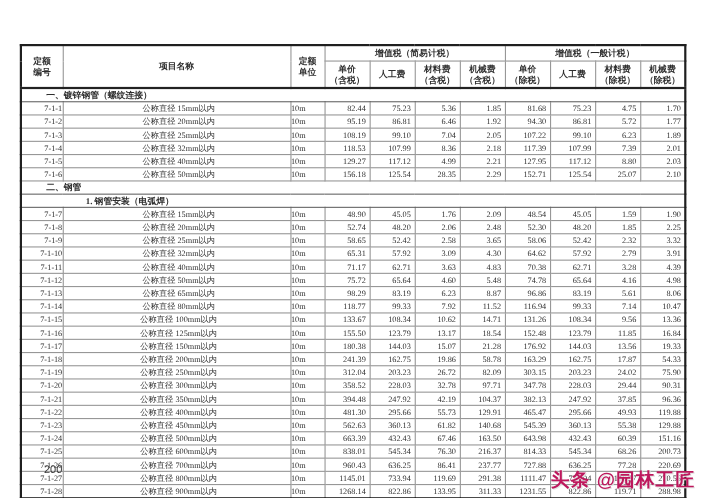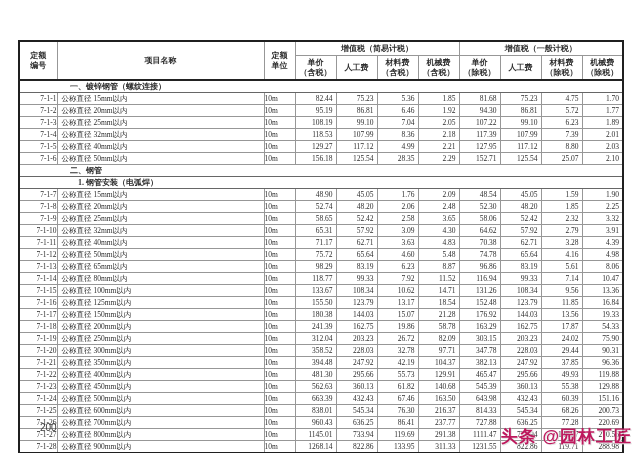--- a/index.html
+++ b/index.html
@@ -22,28 +22,28 @@
   }
   thead th{
     font-size:8px;font-weight:bold;text-align:center;vertical-align:middle;
     white-space:pre-line;line-height:1.15;margin-left:28px;
   }
   thead tr.group-row th{height:13px;}
   thead tr.sub-row th{height:23px;}
   thead{border-bottom:2px solid #222;}
   tbody td{height:11px;font-size:7.5px;line-height:11px;}
   td.c-no{text-align:right;}
-  td.c-name{text-align:left;padding-left:4px;}
+  td.c-name{text-align:center;padding-left:4px;}
   td.c-unit{text-align:left;}
   td.c-num{text-align:right;padding-right:3px;}
   tr.section-row td{
     text-align:left;font-weight:bold;font-size:8px;
     border-top:1px solid #666;border-bottom:1px solid #666;
   }
-  tr.section-row.lvl1 td{padding-left:50px;}
+  tr.section-row.lvl1 td{padding-left:22px;}
   tr.section-row.lvl2 td{padding-left:58px;}
   .pageno{
     position:absolute;left:40px;top:422px;
     font-size:10px;color:#3a3a3a;
     font-family:"Liberation Sans", sans-serif;
   }
   .watermark{
     position:absolute;right:8px;bottom:5px;
     font-size:17px;font-weight:bold;letter-spacing:1px;
     color:#be185d;

